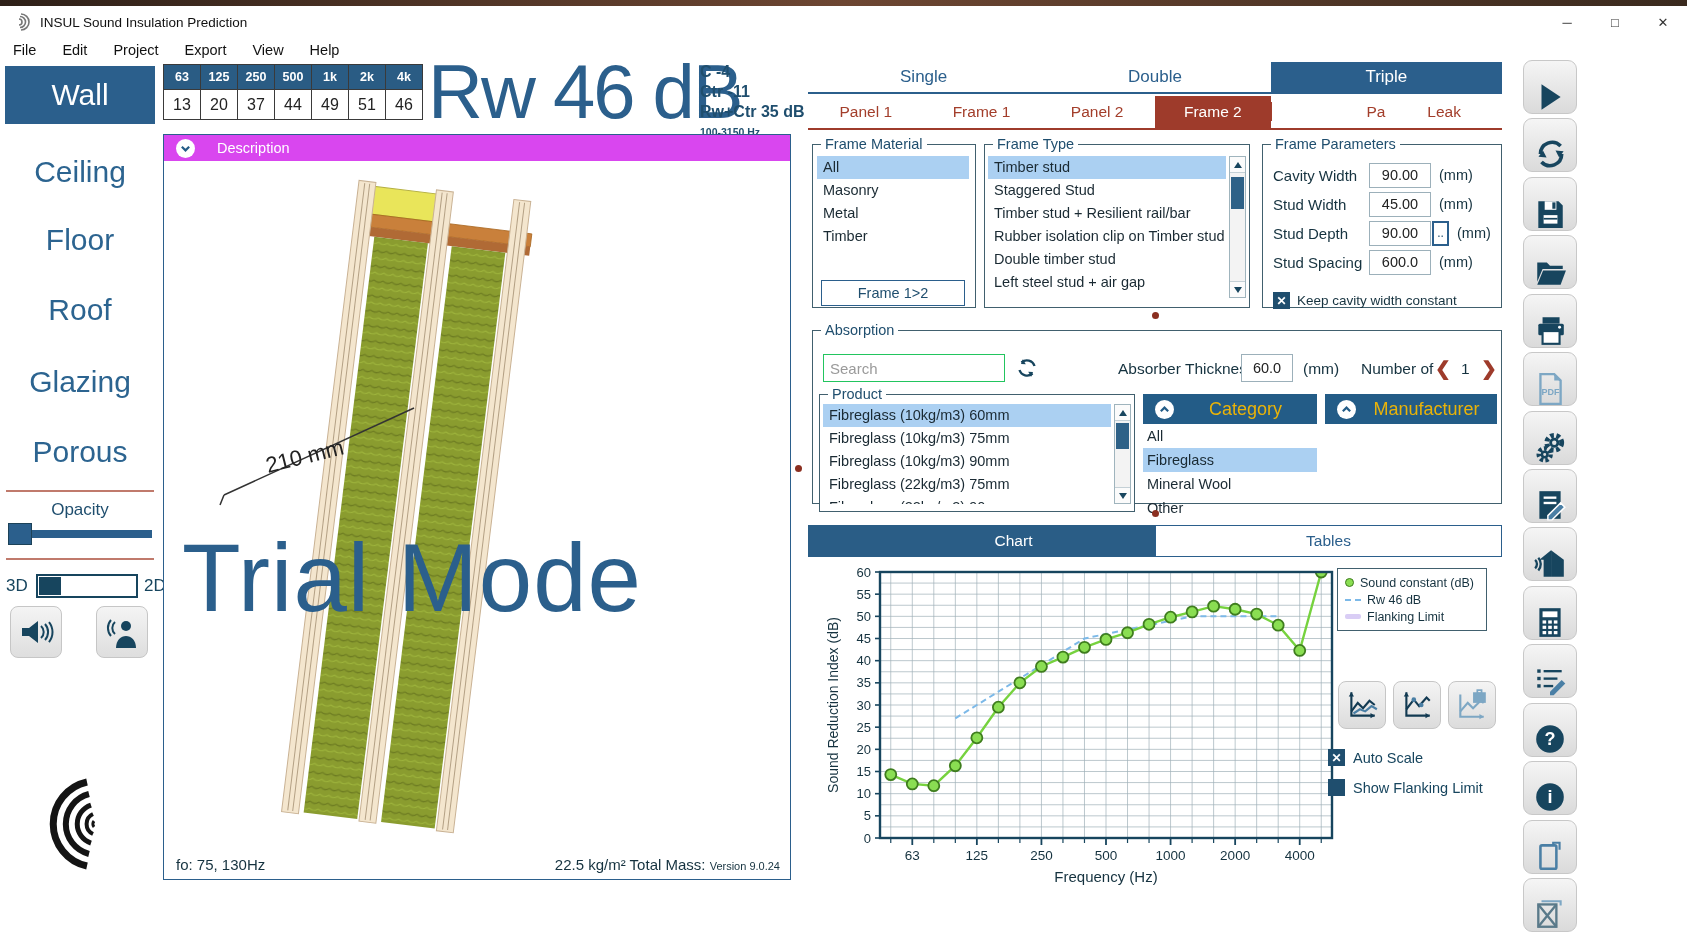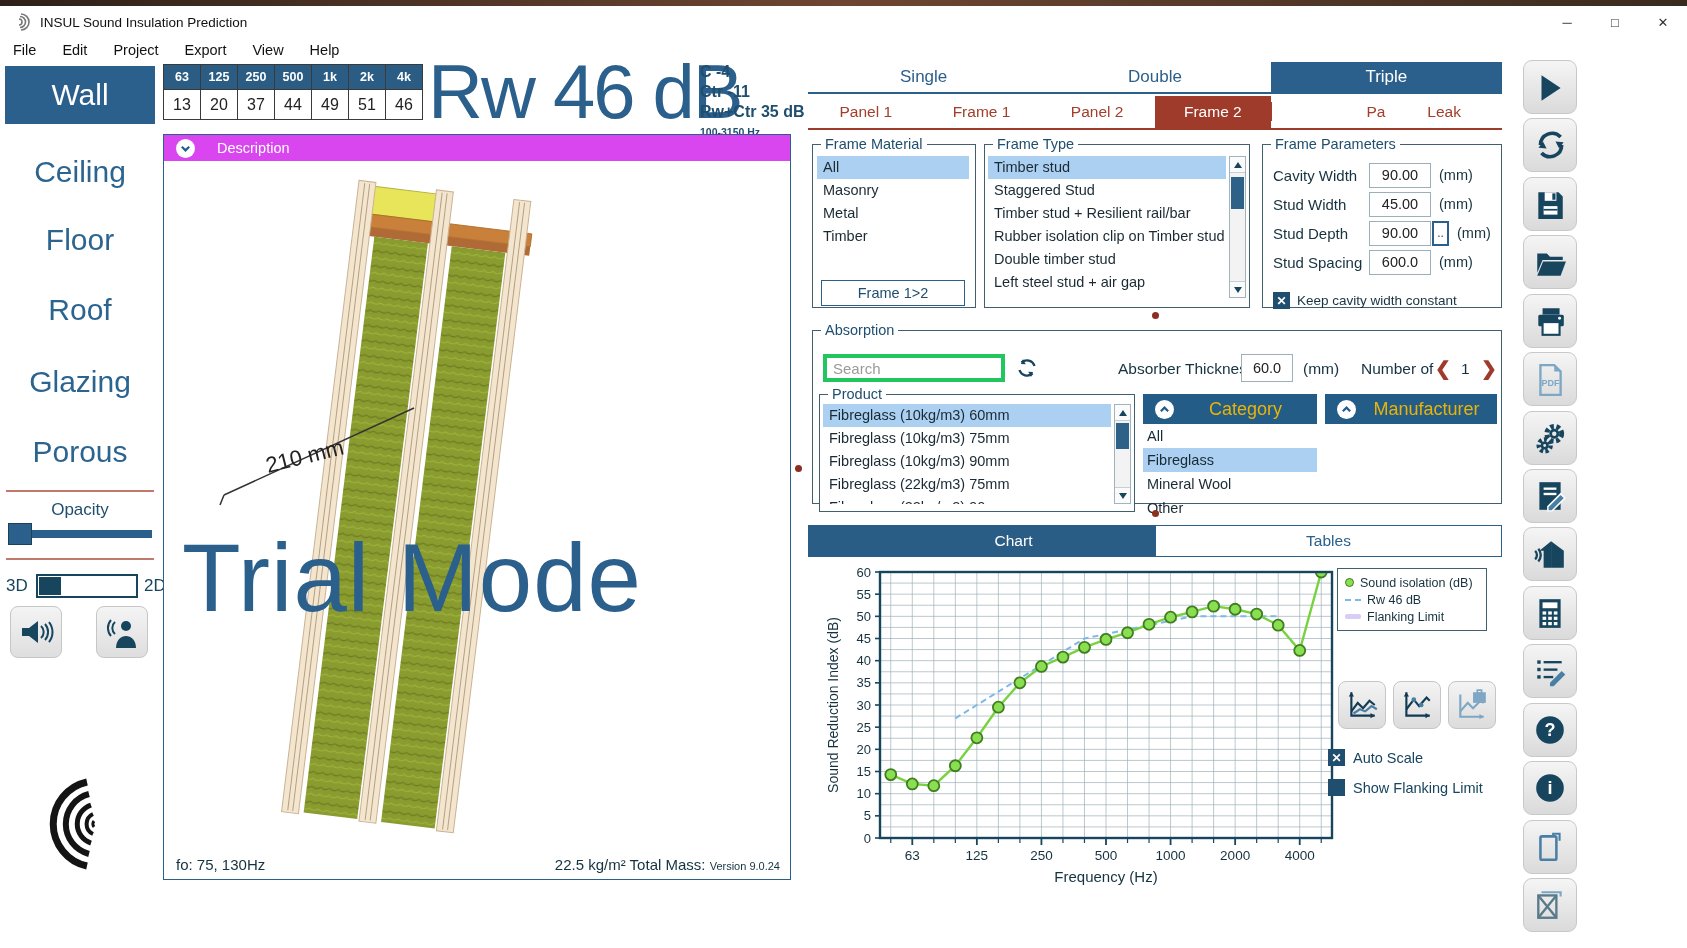--- a/index.html
+++ b/index.html
@@ -68,21 +68,21 @@
   
   .fp-row { position:absolute; left:10px; width:220px; height:26px; display:flex; align-items:center; }
   .fp-label { font-size:15px; color:#15323f; width:96px; }
   .fp-input { width:62px; height:25px; border:1px solid #9cb0ba; font-size:14.5px; text-align:center; color:#222; font-family:"Liberation Sans",sans-serif; }
   .fp-unit { font-size:14.5px; color:#15323f; margin-left:8px; }
   .more-btn { width:17px; height:25px; border:2px solid #2b5f8c; background:#fff; color:#1f4e6e; font-size:12px; line-height:20px; text-align:center; margin-left:1px; }
   .cb { width:17px; height:17px; background:#1f4e6e; color:#fff; font-size:12px; font-weight:bold; display:flex; align-items:center; justify-content:center; }
   .cb-label { font-size:13.5px; color:#15323f; margin-left:7px; }
   .dot { position:absolute; width:7px; height:7px; border-radius:50%; background:#8b2f20; }
   
-  #search-input { position:absolute; left:10px; top:16px; width:182px; height:28px; border:4px solid #22c55e; font-size:15px; padding-left:6px; color:#222; font-family:"Liberation Sans",sans-serif; }
+  #search-input { position:absolute; left:10px; top:16px; width:182px; height:28px; border:1px solid #22c55e; font-size:15px; padding-left:6px; color:#222; font-family:"Liberation Sans",sans-serif; }
   #search-input::placeholder { color:#9a9a9a; }
   .abs-label { position:absolute; font-size:15.5px; color:#15323f; }
   .abs-input { position:absolute; height:28px; border:1px solid #9cb0ba; font-size:14.5px; text-align:center; color:#222; font-family:"Liberation Sans",sans-serif; }
   .step-arrow { position:absolute; font-size:19px; font-weight:bold; color:#9e3b2b; }
   .cat-panel { position:absolute; }
   .cat-header { height:30px; background:#235c87; display:flex; align-items:center; }
   .cat-header .ch-label { color:#eab308; font-size:18px; flex:1; text-align:center; }
   .cat-item { height:24px; line-height:24px; font-size:14.5px; color:#1a2a33; padding-left:4px; }
   .cat-item.sel { background:#abd0f2; }
   
@@ -91,21 +91,21 @@
   #chart-legend { left:1337px; top:568px; width:150px; border:1px solid #41606e; background:#fff; padding:5px 7px; z-index:4; }
   .leg-row { display:flex; align-items:center; height:17px; }
   .leg-label { font-size:12.5px; color:#15323f; margin-left:6px; white-space:nowrap; }
   .sw-circle { width:9px; height:9px; border-radius:50%; background:#8ade52; border:1.5px solid #3f7d1e; }
   .sw-dash { width:16px; border-top:2px dashed #7cb9e8; }
   .sw-flank { width:16px; height:5px; border-radius:2px; background:#d9cdf5; }
   .chart-btn { position:absolute; top:681px; width:48px; height:48px; border-radius:8px; background:linear-gradient(#f4f4f4,#dcdcdc); border:1px solid #c6c6c6; display:flex; align-items:center; justify-content:center; }
   .chk-row { position:absolute; display:flex; align-items:center; }
   .chk-row .lbl { font-size:14.5px; color:#17455e; margin-left:8px; }
   
-  .tool-btn { position:absolute; left:1523px; width:54px; height:54px; border-radius:9px; background:linear-gradient(#f5f5f5,#dadada); border:1px solid #c8c8c8; display:flex; align-items:center; justify-content:center; }
+  .tool-btn { position:absolute; left:1523px; width:54px; height:54px; border-radius:9px; background:linear-gradient(#f5f5f5,#dadada); border:1px solid #c8c8c8; display:flex; align-items:flex-end; justify-content:center; }
   .tool-btn svg { width:34px; height:34px; }
 </style>
 </head>
 <body>
 
 <div class="abs" id="top-strip"></div>
 <div class="abs" id="titlebar">
   <svg width="20" height="20" style="margin-left:12px" viewBox="0 0 20 20">
     <g fill="none" stroke="#777" stroke-width="1.6">
       <path d="M9 2 A8 8 0 0 1 9 18"></path>
@@ -541,21 +541,21 @@
     <line x1="456.1904761904762" y1="280" x2="456.1904761904762" y2="285" stroke="#17455e" stroke-width="1.2"></line>
     <line x1="477.7142857142857" y1="280" x2="477.7142857142857" y2="287" stroke="#17455e" stroke-width="1.8"></line>
     <text x="477.7142857142857" y="302" font-size="13.5" text-anchor="middle" fill="#15323f" font-family="Liberation Sans">4000</text>
     <line x1="499.23809523809524" y1="280" x2="499.23809523809524" y2="285" stroke="#17455e" stroke-width="1.2"></line>
     <text x="284" y="324" font-size="15" text-anchor="middle" fill="#15323f" font-family="Liberation Sans">Frequency (Hz)</text>
     <text x="16" y="147" font-size="14" text-anchor="middle" fill="#15323f" font-family="Liberation Sans" transform="rotate(-90 16 147)">Sound Reduction Index (dB)</text>
   </svg>
 <div class="abs" id="chart-legend">
     <div class="leg-row">
       <span class="sw-circle"></span>
-      <span class="leg-label">Sound isolation (dB)</span>
+      <span class="leg-label">Sound constant (dB)</span>
     </div>
     <div class="leg-row">
       <span class="sw-dash"></span>
       <span class="leg-label">Rw 46 dB</span>
     </div>
     <div class="leg-row">
       <span class="sw-flank"></span>
       <span class="leg-label">Flanking Limit</span>
     </div>
   </div>

